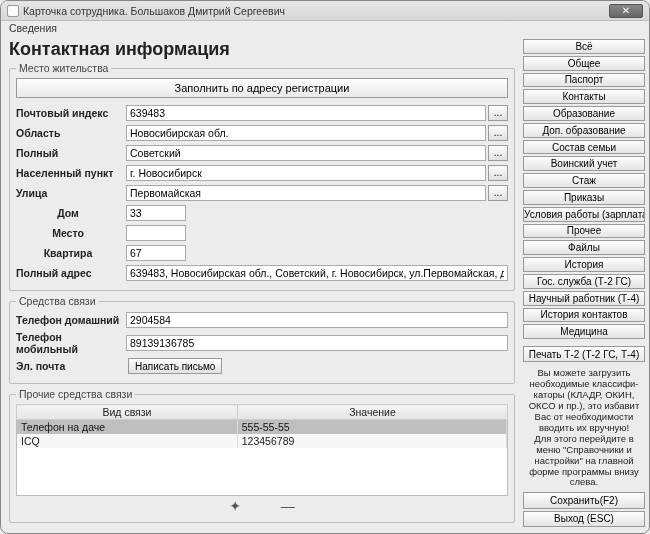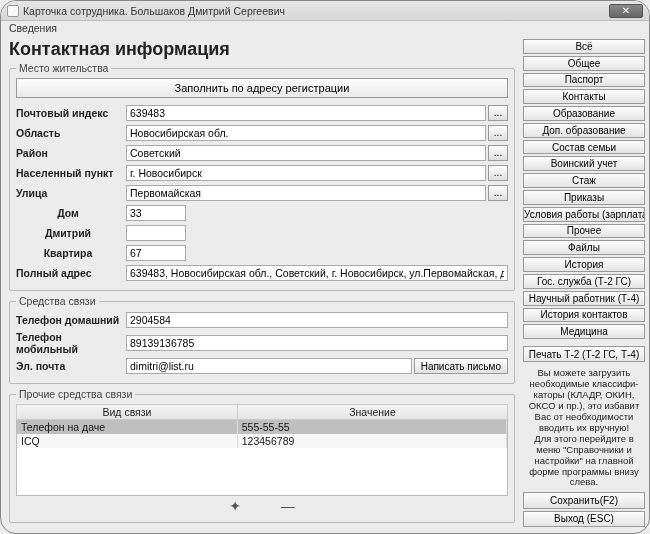--- a/index.html
+++ b/index.html
@@ -10,21 +10,21 @@
     color: #222;
     width: 650px;
     height: 534px;
     overflow: hidden;
   }
   .window {
     width: 650px;
     height: 534px;
     background: #ececec;
     border: 1px solid #888;
-    border-radius: 16px;
+    border-radius: 8px;
     overflow: hidden;
     display: flex;
     flex-direction: column;
   }
   .titlebar {
     height: 20px;
     background: linear-gradient(#e6e6e6,#d8d8d8);
     border-bottom: 1px solid #bbb;
     display: flex;
     align-items: center;
@@ -237,40 +237,40 @@
           <div class="label">Почтовый индекс</div>
           <input class="text" value="639483" style="">
           <button class="ellips">...</button>
         </div>
         <div class="row">
           <div class="label">Область</div>
           <input class="text" value="Новосибирская обл." style="">
           <button class="ellips">...</button>
         </div>
         <div class="row">
-          <div class="label">Район</div>
+          <div class="label">Полный</div>
           <input class="text" value="Советский" style="">
           <button class="ellips">...</button>
         </div>
         <div class="row">
           <div class="label">Населенный пункт</div>
           <input class="text" value="г. Новосибирск" style="">
           <button class="ellips">...</button>
         </div>
         <div class="row">
           <div class="label">Улица</div>
           <input class="text" value="Первомайская" style="">
           <button class="ellips">...</button>
         </div>
         <div class="row">
           <div class="label right">Дом</div>
           <input class="text short" value="33" style="">
         </div>
         <div class="row">
-          <div class="label right">Дмитрий</div>
+          <div class="label right">Место</div>
           <input class="text short" value="" style="">
         </div>
         <div class="row">
           <div class="label right">Квартира</div>
           <input class="text short" value="67" style="">
         </div>
         <div class="row">
           <div class="label">Полный адрес</div>
           <input class="text" value="639483, Новосибирская обл., Советский, г. Новосибирск, ул.Первомайская, д. 33, кв." style="">
         </div>
@@ -281,21 +281,20 @@
         <div class="row">
           <div class="label">Телефон домашний</div>
           <input class="text" value="2904584" style="">
         </div>
         <div class="row">
           <div class="label">Телефон мобильный</div>
           <input class="text" value="89139136785" style="">
         </div>
         <div class="row">
           <div class="label">Эл. почта</div>
-          <input class="text" value="dimitri@list.ru" style="">
           <button class="write-btn">Написать письмо</button>
         </div>
       </fieldset>
 
       <fieldset class="grid-wrap">
         <legend>Прочие средства связи</legend>
         <table class="grid" style="border-collapse:collapse;">
           <thead>
             <tr>
               <th style="width:45%">Вид связи</th>

